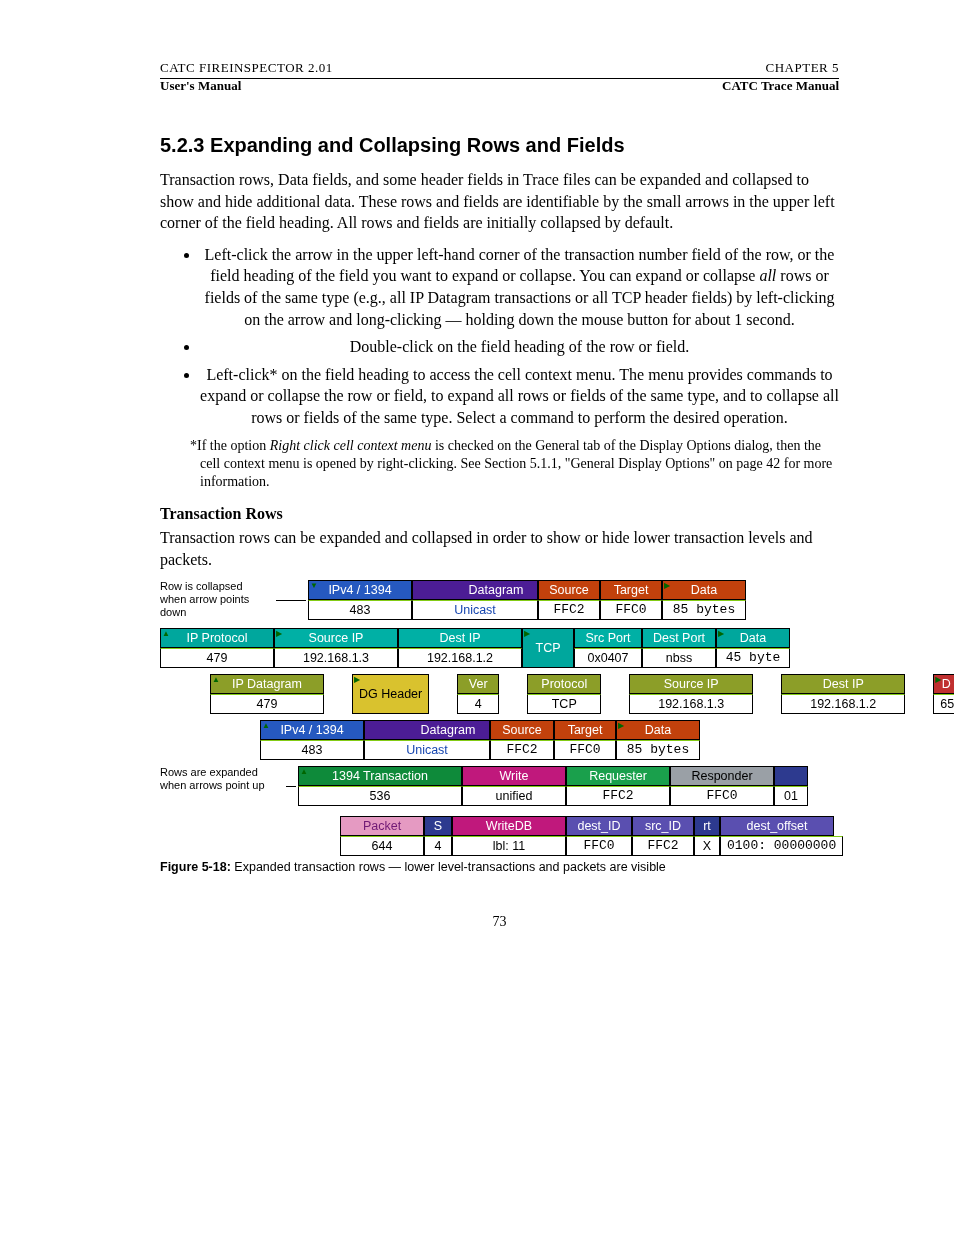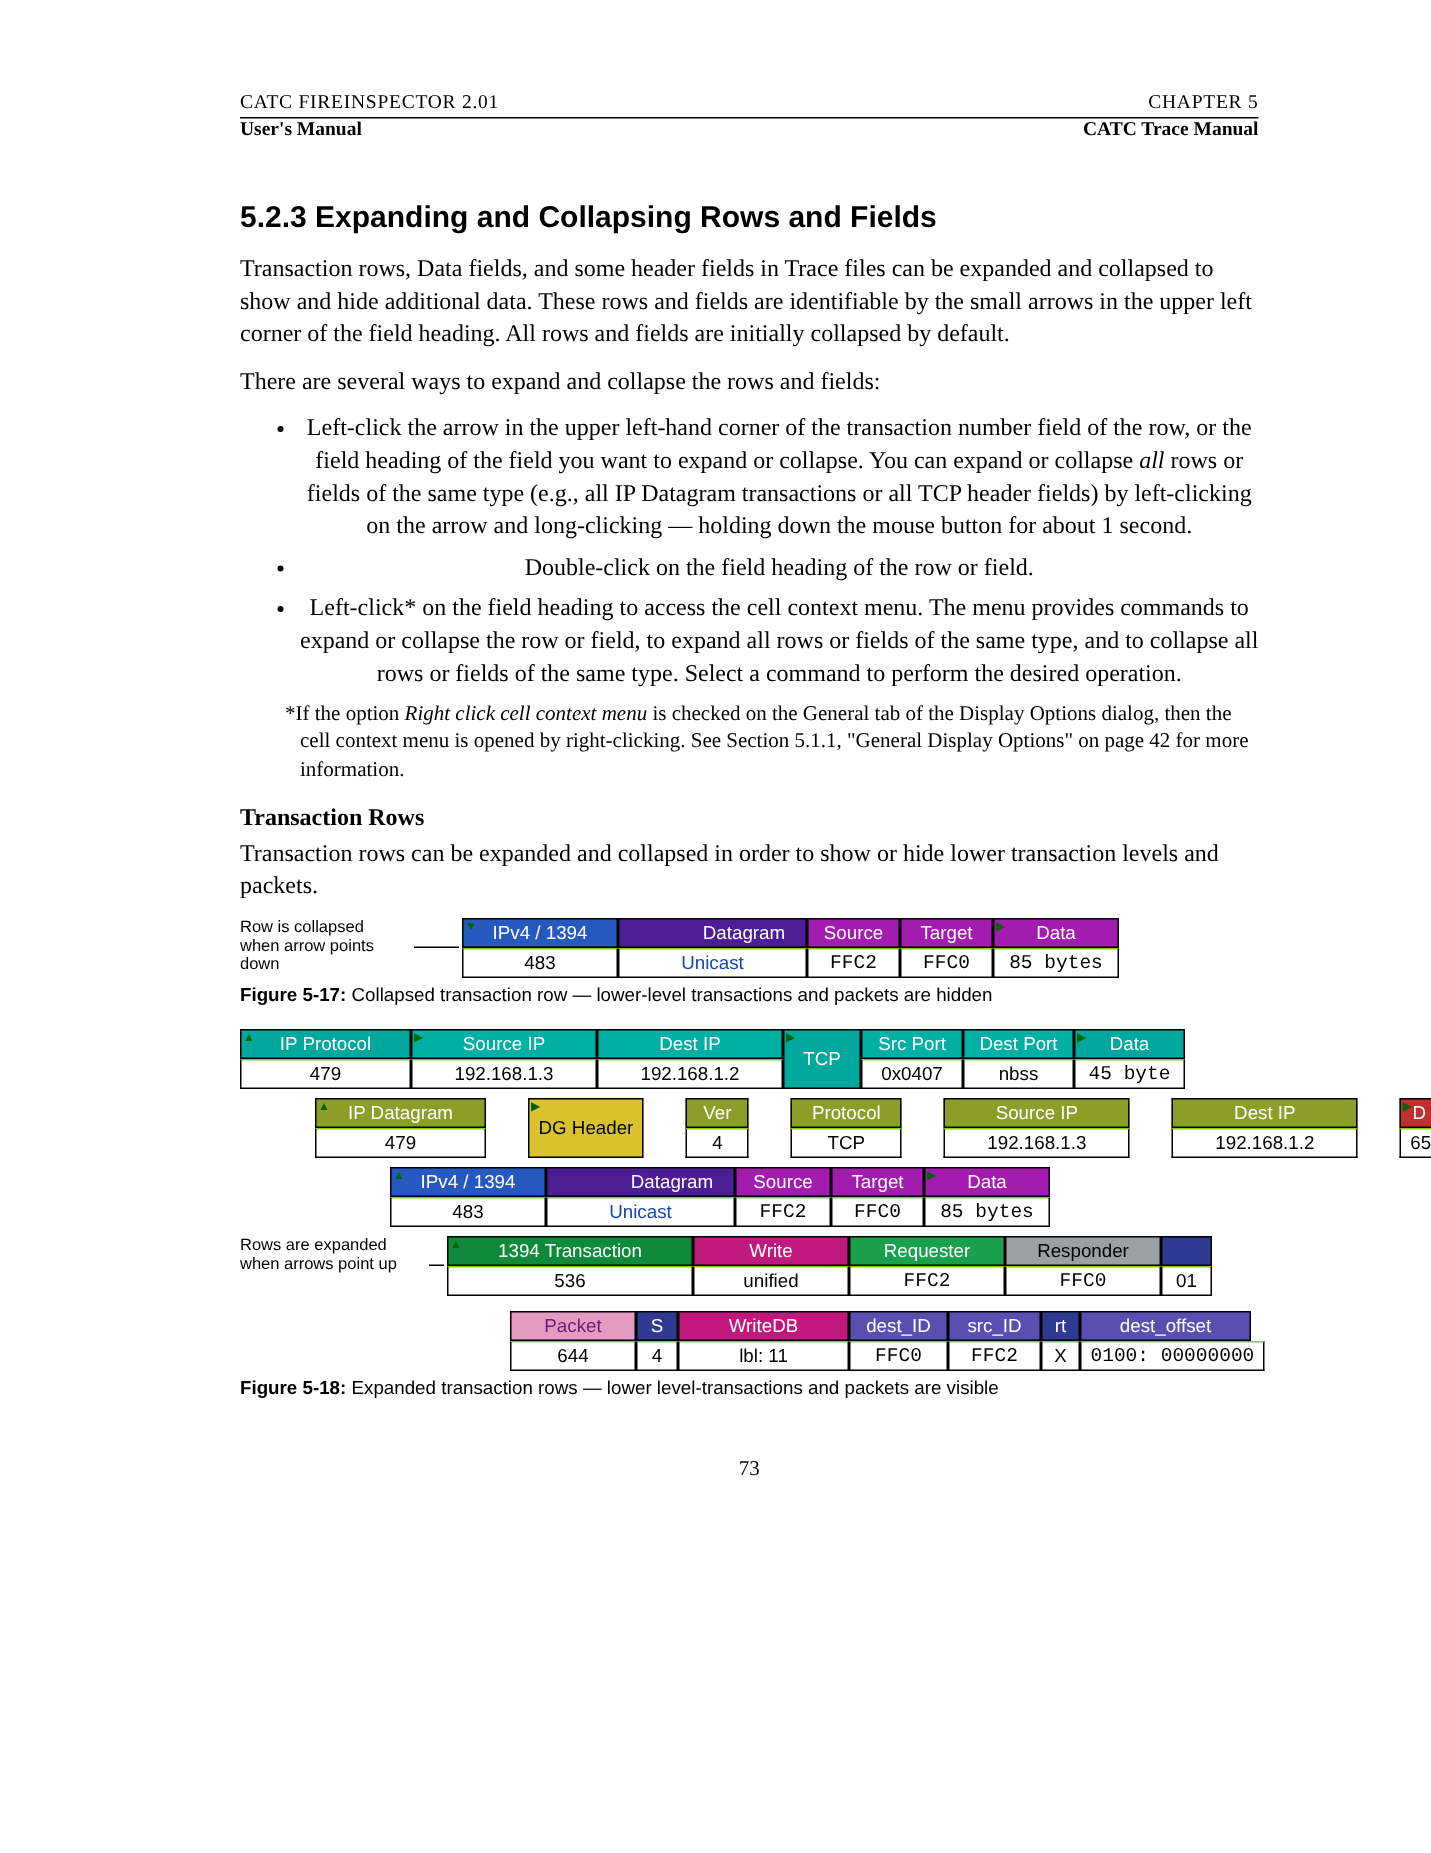--- a/index.html
+++ b/index.html
@@ -106,21 +106,21 @@
   .tri.up::before { content:"▲"; color:#060; }
   .tri.rt::before { content:"▶"; color:#060; }
 
   
   .c-blue   { background:#2659c0; }
   .c-blue2  { background:#4c1d95;padding-left:48px; }
   .c-teal   { background:#00a79d; }
   .c-teal2  { background:#00b0a5; }
   .c-olive  { background:#8c9e28; }
   .c-yellow { background:#d9c22e; color:#000 !important; }
-  .c-crim   { background:#a21caf; }
+  .c-crim   { background:#c2410c; }
   .c-mag    { background:#c0187c; }
   .c-grey   { background:#9aa0a6; color:#000 !important; }
   .c-green  { background:#0e8a3a; }
   .c-green2 { background:#1aa04c; }
   .c-indigo { background:#5a4fb0; }
   .c-navy   { background:#2d3a8f; }
   .c-pink   { background:#e59ac2; }
   .c-red    { background:#c03030; }
   .conn-line {
     width: 30px; border-top:1px solid #000; align-self:center; margin-right:2px;
@@ -145,21 +145,20 @@
   </div>
   <hr class="rule" style="margin-bottom:0">
   <div class="hdr" style="margin-top:-1px">
     <div class="hdr-left bold">User's Manual</div>
     <div class="hdr-right bold">CATC Trace Manual</div>
   </div>
 
   <h2 class="section" style="margin-top:40px">5.2.3 Expanding and Collapsing Rows and Fields</h2>
 
   <p class="body">Transaction rows, Data fields, and some header fields in Trace files can be expanded and collapsed to show and hide additional data. These rows and fields are identifiable by the small arrows in the upper left corner of the field heading. All rows and fields are initially collapsed by default.</p>
-  <p class="body">There are several ways to expand and collapse the rows and fields:</p>
 
   <ul class="bullets">
     <li><span>Left-click the arrow in the upper left-hand corner of the transaction number field of the row, or the field heading of the field you want to expand or collapse. You can expand or collapse </span><span class="ital">all</span><span> rows or fields of the same type (e.g., all IP Datagram transactions or all TCP header fields) by left-clicking on the arrow and long-clicking — holding down the mouse button for about 1 second.</span></li>
     <li><span>Double-click on the field heading of the row or field.</span></li>
     <li><span>Left-click* on the field heading to access the cell context menu. The menu provides commands to expand or collapse the row or field, to expand all rows or fields of the same type, and to collapse all rows or fields of the same type. Select a command to perform the desired operation.</span></li>
   </ul>
 
   <p class="footnote"><span>*</span><span>If the option </span><span class="ital">Right click cell context menu</span><span> is checked on the General tab of the Display Options dialog, then the cell context menu is opened by right-clicking. See Section 5.1.1, "General Display Options" on page 42 for more information.</span></p>
 
   <h3 class="subsection">Transaction Rows</h3>
@@ -184,21 +183,20 @@
       <div class="stack">
         <div class="cell hdrcell c-crim" style="width:48px">Target</div>
         <div class="cell val mono">FFC0</div>
       </div>
       <div class="stack">
         <div class="cell hdrcell c-crim" style="width:70px"><span class="tri rt"></span><span>Data</span></div>
         <div class="cell val mono">85 bytes</div>
       </div>
     </div>
   </div>
-  <p class="figcap"><span class="figlabel">Figure 5-17:</span> <span>Collapsed transaction row — lower-level transactions and packets are hidden</span></p>
 
   <div class="fig">
 
     <div class="row">
       <div class="stack">
         <div class="cell hdrcell c-teal" style="width:100px"><span class="tri up"></span><span>IP Protocol</span></div>
         <div class="cell val">479</div>
       </div>
       <div class="stack">
         <div class="cell hdrcell c-teal2" style="width:110px"><span class="tri rt"></span><span>Source IP</span></div>

